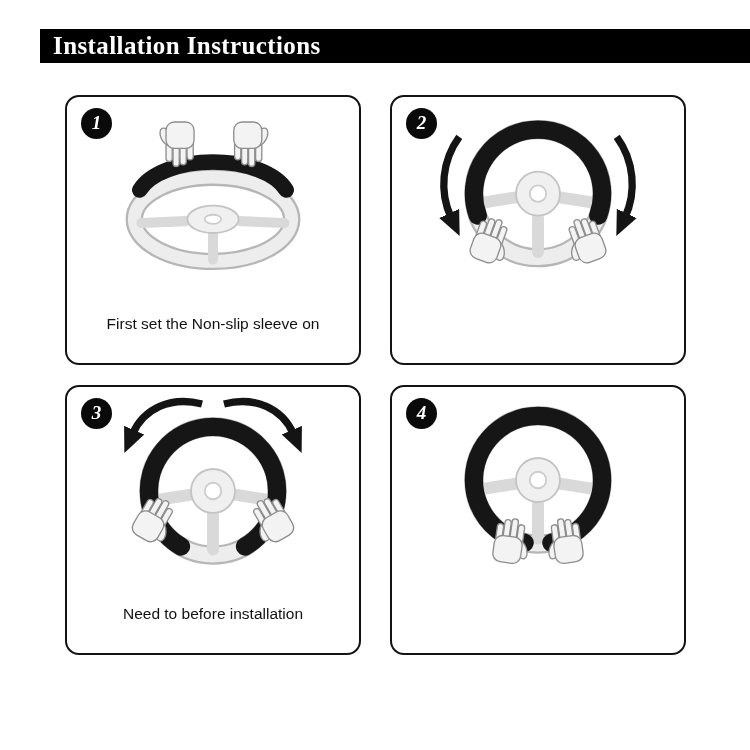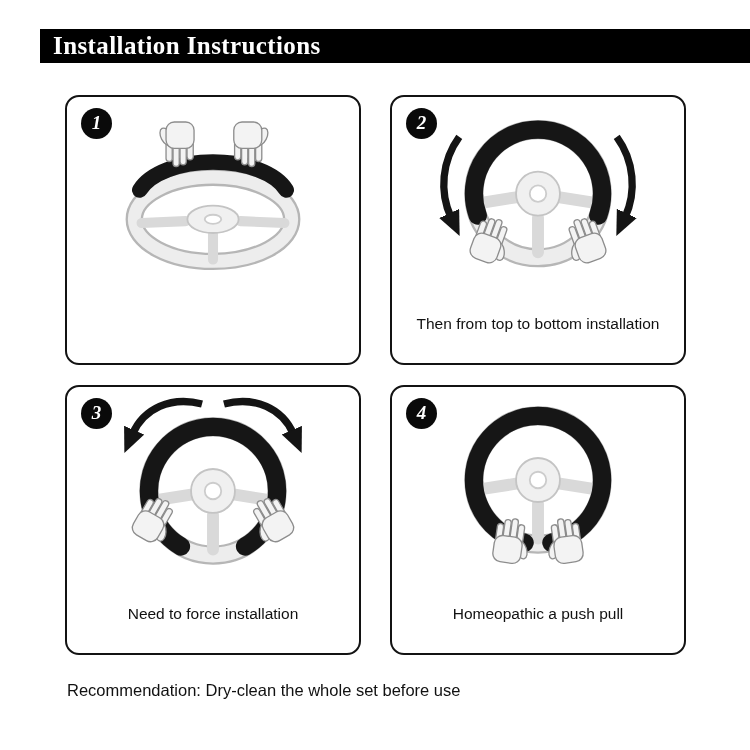--- a/index.html
+++ b/index.html
@@ -69,79 +69,72 @@
           <ellipse cx="0" cy="22" rx="86" ry="46" fill="none" stroke="#ededed" stroke-width="14"></ellipse>
           <path d="M-78 26 L-30 24 M78 26 L30 24 M0 66 L0 38" stroke="#d9d9d9" stroke-width="11" stroke-linecap="round" fill="none"></path>
           <ellipse cx="0" cy="22" rx="28" ry="15" fill="#f0f0f0" stroke="#c4c4c4" stroke-width="2"></ellipse>
           <ellipse cx="0" cy="22" rx="9" ry="5" fill="#ffffff" stroke="#cccccc" stroke-width="2"></ellipse>
         </g>
         <path d="M -80 -10 A 84 44 0 0 1 80 -10" fill="none" stroke-width="17" stroke-linecap="round" stroke="#161616"></path>
         <use href="#hand" transform="translate(-20.7,-41.1) rotate(180) scale(0.9)" fill="#f3f3f3" stroke="#8d8d8d" stroke-width="1.6"></use>
         <use href="#hand" transform="translate(22.7,-41.1) scale(-1,1) rotate(180) scale(0.9)" fill="#f3f3f3" stroke="#8d8d8d" stroke-width="1.6"></use>
       </svg>
       <p class="caption">
+        <span>First set the Non-slip sleeve on</span>
       </p>
     </section>
 
     <section class="panel" style="border-color: rgb(19, 19, 19);">
       <div class="badge" style="background: rgb(10, 10, 10);">
         <span style="color: rgb(255, 255, 255);">2</span>
       </div>
       <svg class="illus" viewBox="-130 -106 260 192" width="238" height="176">
         <g transform="translate(0,-6)">
           <use href="#wheel-front"></use>
           <path d="M -65.8 23.9 A 70 70 0 1 1 65.8 23.9" fill="none" stroke-width="20" stroke-linecap="round" stroke="#161616"></path>
           <path d="M -86 -62 C -105 -36 -108 -2 -95 26" fill="none" stroke-width="8" marker-end="url(#ah)" stroke="#141414"></path>
           <path d="M 86 -62 C 105 -36 108 -2 95 26" fill="none" stroke-width="8" marker-end="url(#ah)" stroke="#141414"></path>
         </g>
         <use href="#hand" transform="translate(-61.9,21) rotate(20) scale(0.9)" fill="#f3f3f3" stroke="#8d8d8d" stroke-width="1.6"></use>
         <use href="#hand" transform="translate(61.9,21) scale(-1,1) rotate(20) scale(0.9)" fill="#f3f3f3" stroke="#8d8d8d" stroke-width="1.6"></use>
       </svg>
-      <p class="caption">
-        <span>Then from top to bottom installation</span>
-        <span></span>
-      </p>
     </section>
 
     <section class="panel" style="border-color: rgb(19, 19, 19);">
       <div class="badge" style="background: rgb(10, 10, 10);">
         <span style="color: rgb(255, 255, 255);">3</span>
       </div>
       <svg class="illus" viewBox="-130 -106 260 192" width="238" height="176">
         <g transform="translate(0,2)">
           <use href="#wheel-front"></use>
           <path d="M -35 60.6 A 70 70 0 1 1 35 60.6" fill="none" stroke-width="20" stroke-linecap="round" stroke="#161616"></path>
           <path d="M -12 -95 C -46 -104 -76 -90 -88 -62" fill="none" stroke-width="8" marker-end="url(#ah)" stroke="#141414"></path>
           <path d="M 12 -95 C 46 -104 76 -90 88 -62" fill="none" stroke-width="8" marker-end="url(#ah)" stroke="#141414"></path>
         </g>
         <use href="#hand" transform="translate(-69.8,8) rotate(30) scale(0.9)" fill="#f3f3f3" stroke="#8d8d8d" stroke-width="1.6"></use>
         <use href="#hand" transform="translate(69.8,8) scale(-1,1) rotate(30) scale(0.9)" fill="#f3f3f3" stroke="#8d8d8d" stroke-width="1.6"></use>
       </svg>
       <p class="caption">
-        <span>Need to force installation</span>
+        <span>Need to before installation</span>
         <span></span>
       </p>
     </section>
 
     <section class="panel" style="border-color: rgb(19, 19, 19);">
       <div class="badge" style="background: rgb(10, 10, 10);">
         <span style="color: rgb(255, 255, 255);">4</span>
       </div>
       <svg class="illus" viewBox="-130 -106 260 192" width="238" height="176">
         <g transform="translate(0,-10)">
           <use href="#wheel-front"></use>
           <path d="M -14.6 68.5 A 70 70 0 1 1 14.6 68.5" fill="none" stroke-width="20" stroke-linecap="round" stroke="#161616"></path>
         </g>
         <use href="#hand" transform="translate(-44.5,35.2) rotate(8) scale(0.9)" fill="#f3f3f3" stroke="#8d8d8d" stroke-width="1.6"></use>
         <use href="#hand" transform="translate(44.5,35.2) scale(-1,1) rotate(8) scale(0.9)" fill="#f3f3f3" stroke="#8d8d8d" stroke-width="1.6"></use>
       </svg>
       <p class="caption">
-        <span>Homeopathic a push pull</span>
       </p>
     </section>
 
   </main>
 
-  <footer class="footer">
-    <span style="color: rgb(17, 17, 17);">Recommendation: Dry-clean the whole set before use</span>
-  </footer>
 
 </div>
 
 </body></html>

